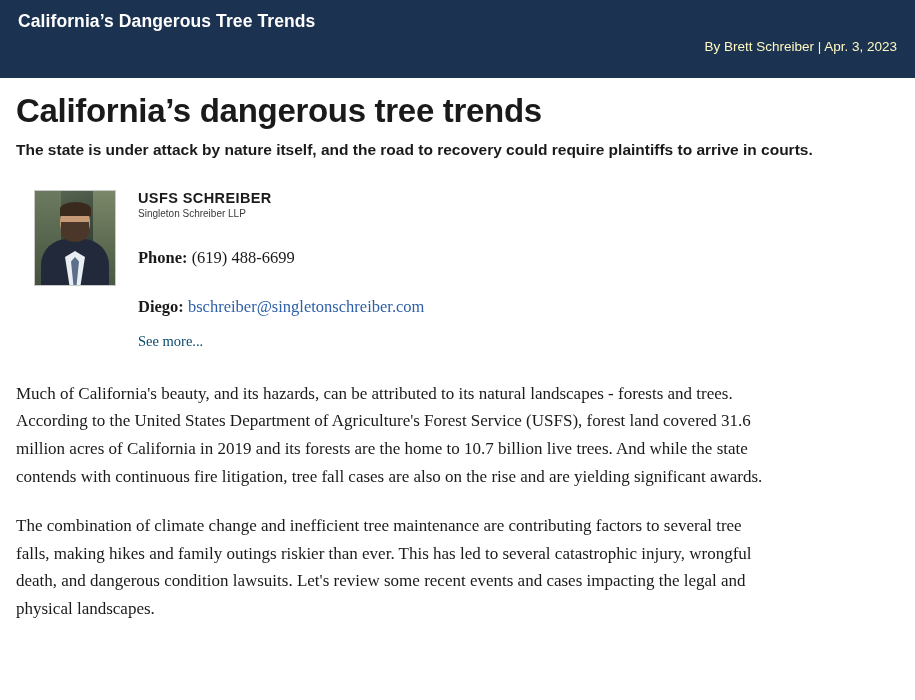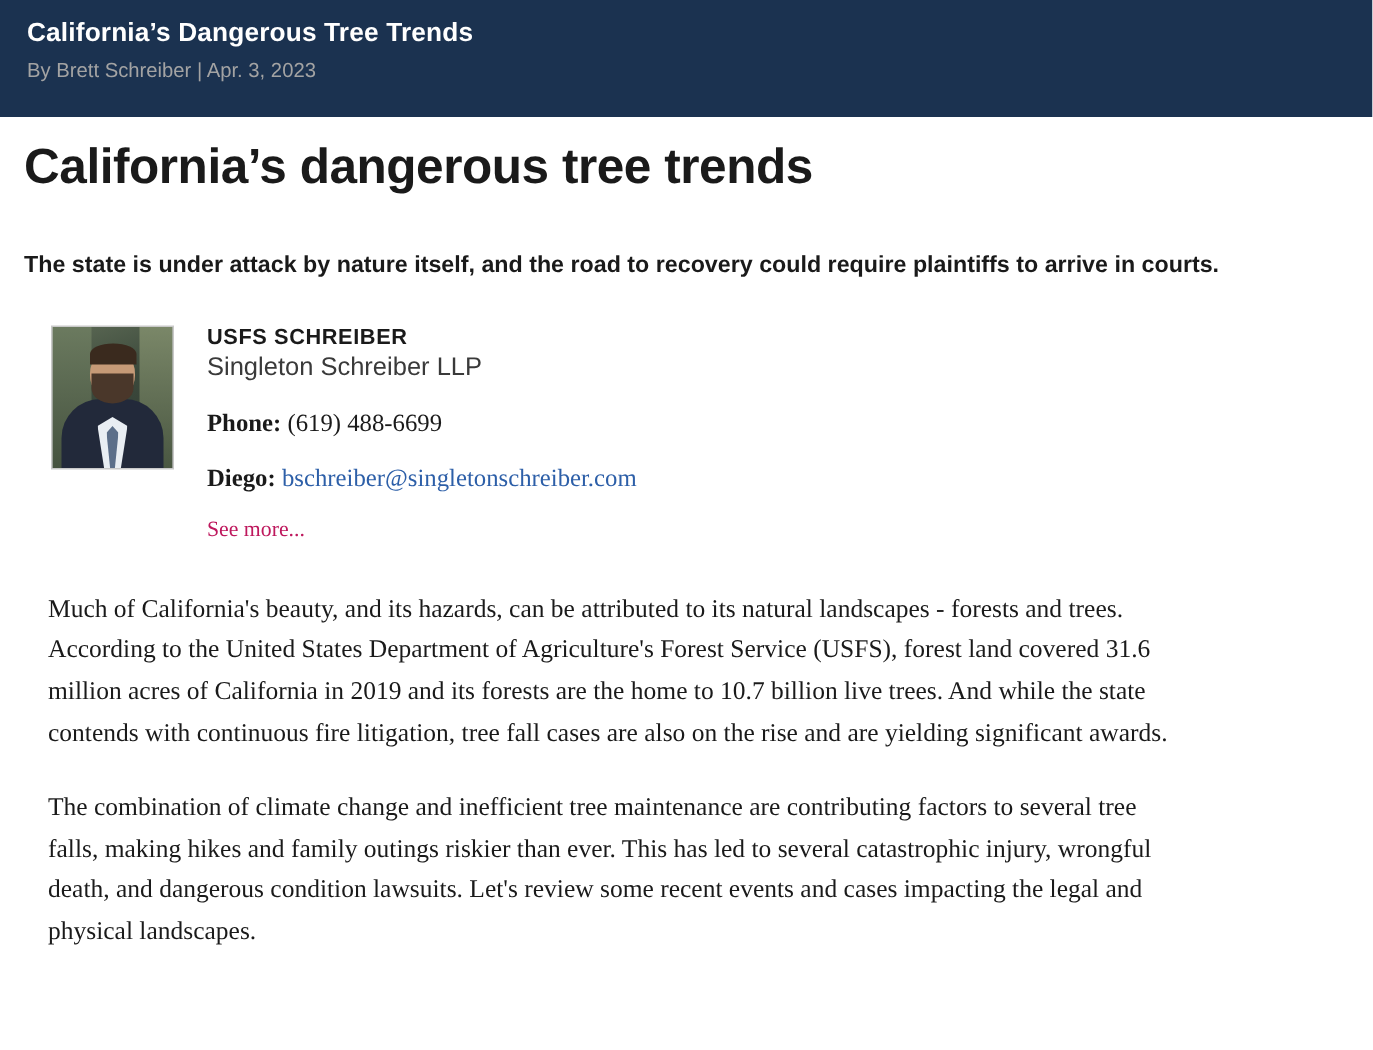--- a/index.html
+++ b/index.html
@@ -25,22 +25,23 @@
   .header-title {
     font-size: 17.5px;
     font-weight: 600;
     letter-spacing: 0.1px;
     line-height: 1.3;
     color: #ffffff;
   }
   .header-byline {
     margin-top: 6px;
     font-size: 13.5px;
-    color: #a3a3a3;
+    color: #fef9c3;
     font-weight: 400;
+    text-align: right;
   }
 
   
   .article {
     padding: 0 16px;
     box-sizing: border-box;
   }
   .article-title {
     font-family: "Liberation Sans", sans-serif;
     font-size: 33px;
@@ -49,21 +50,21 @@
     margin: 14px 0 0 0;
     line-height: 1.15;
     letter-spacing: -0.3px;
   }
   .article-deck {
     font-family: "Liberation Sans", sans-serif;
     font-size: 15.5px;
     font-weight: bold;
     color: #1a1a1a;
     line-height: 1.55;
-    margin: 35px 0 0 0;
+    margin: 8px 0 0 0;
     max-width: 860px;
   }
 
   
   .author-card {
     display: flex;
     margin-top: 28px;
     padding-left: 18px;
   }
   .author-photo {
@@ -155,62 +156,62 @@
   }
   .author-name {
     font-family: "Liberation Sans", sans-serif;
     font-size: 14.5px;
     font-weight: bold;
     letter-spacing: 0.4px;
     color: #1a1a1a;
   }
   .author-firm {
     font-family: "Liberation Sans", sans-serif;
-    font-size: 17px;
+    font-size: 10px;
     color: #3a3a3a;
     margin-top: 2px;
   }
   .author-line {
     font-family: "Liberation Serif", serif;
     font-size: 16.5px;
     color: #1a1a1a;
-    margin-top: 17px;
+    margin-top: 29px;
   }
   .author-line .lbl {
     font-weight: bold;
   }
   .author-email {
     color: #2d5fa8;
     text-decoration: none;
   }
   .author-location {
     font-family: "Liberation Serif", serif;
     font-size: 16.5px;
     color: #1a1a1a;
     margin-top: 16px;
   }
   .see-more {
     font-family: "Liberation Serif", serif;
     font-size: 14.5px;
-    color: #be185d;
+    color: #0c4a6e;
     margin-top: 16px;
     cursor: pointer;
   }
 
   
   .body-copy {
     padding: 0 16px;
     box-sizing: border-box;
   }
   .body-copy p {
     font-family: "Liberation Serif", serif;
     font-size: 17px;
     line-height: 1.62;
     color: #1a1a1a;
-    margin: 0 0 22px 16px;
+    margin: 0 0 22px 0;
     max-width: 755px;
   }
   .body-copy p:first-child {
     margin-top: 30px;
   }
 </style>
 </head>
 <body>
 
 <div class="header-bar">

